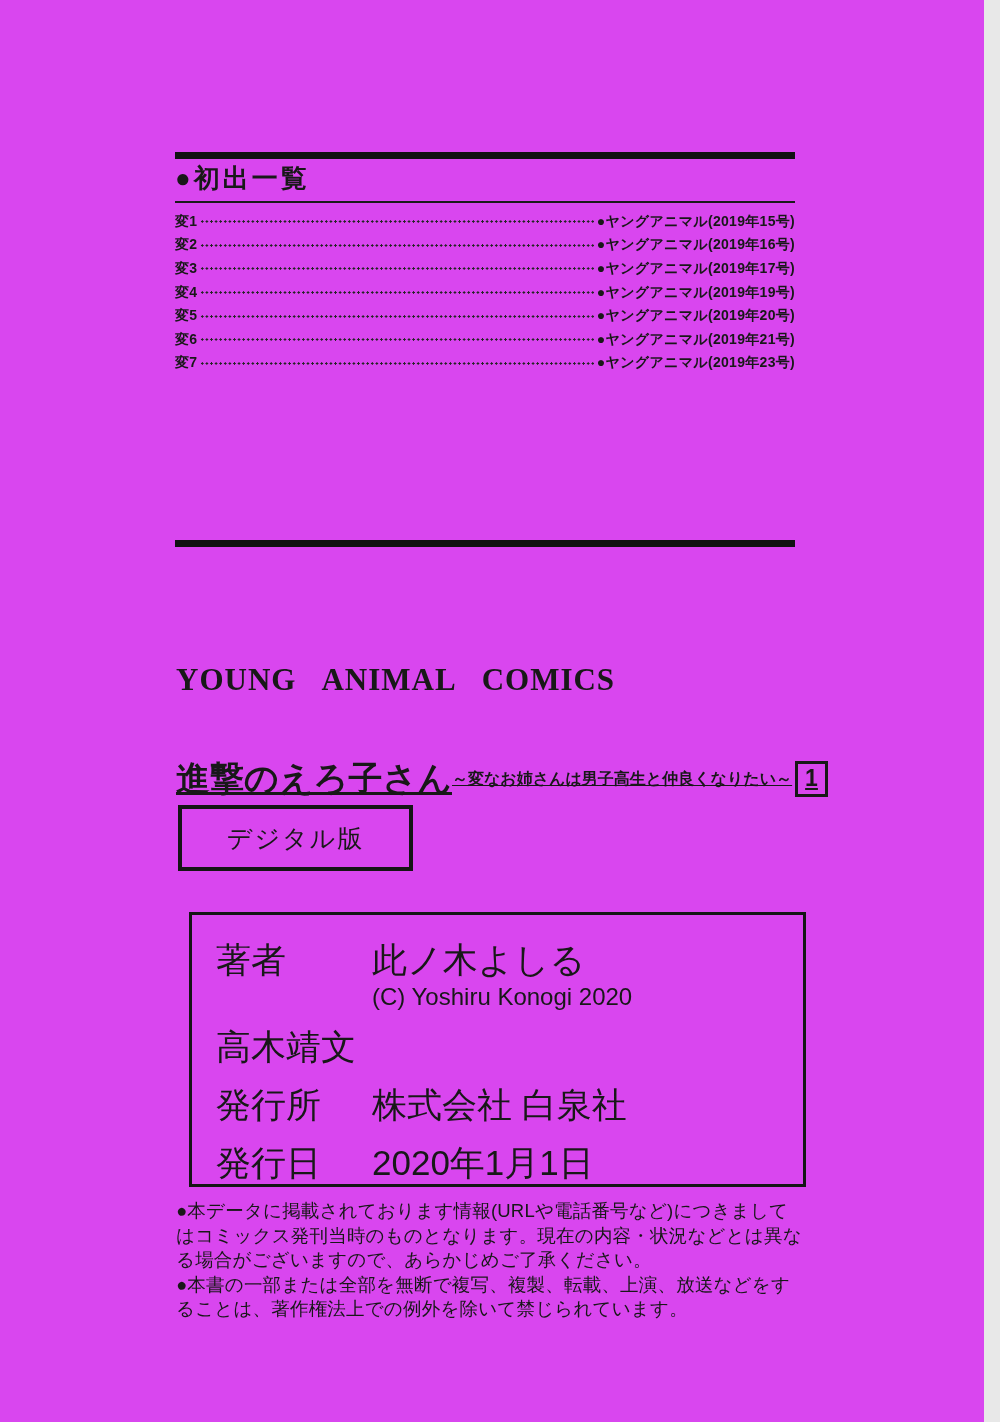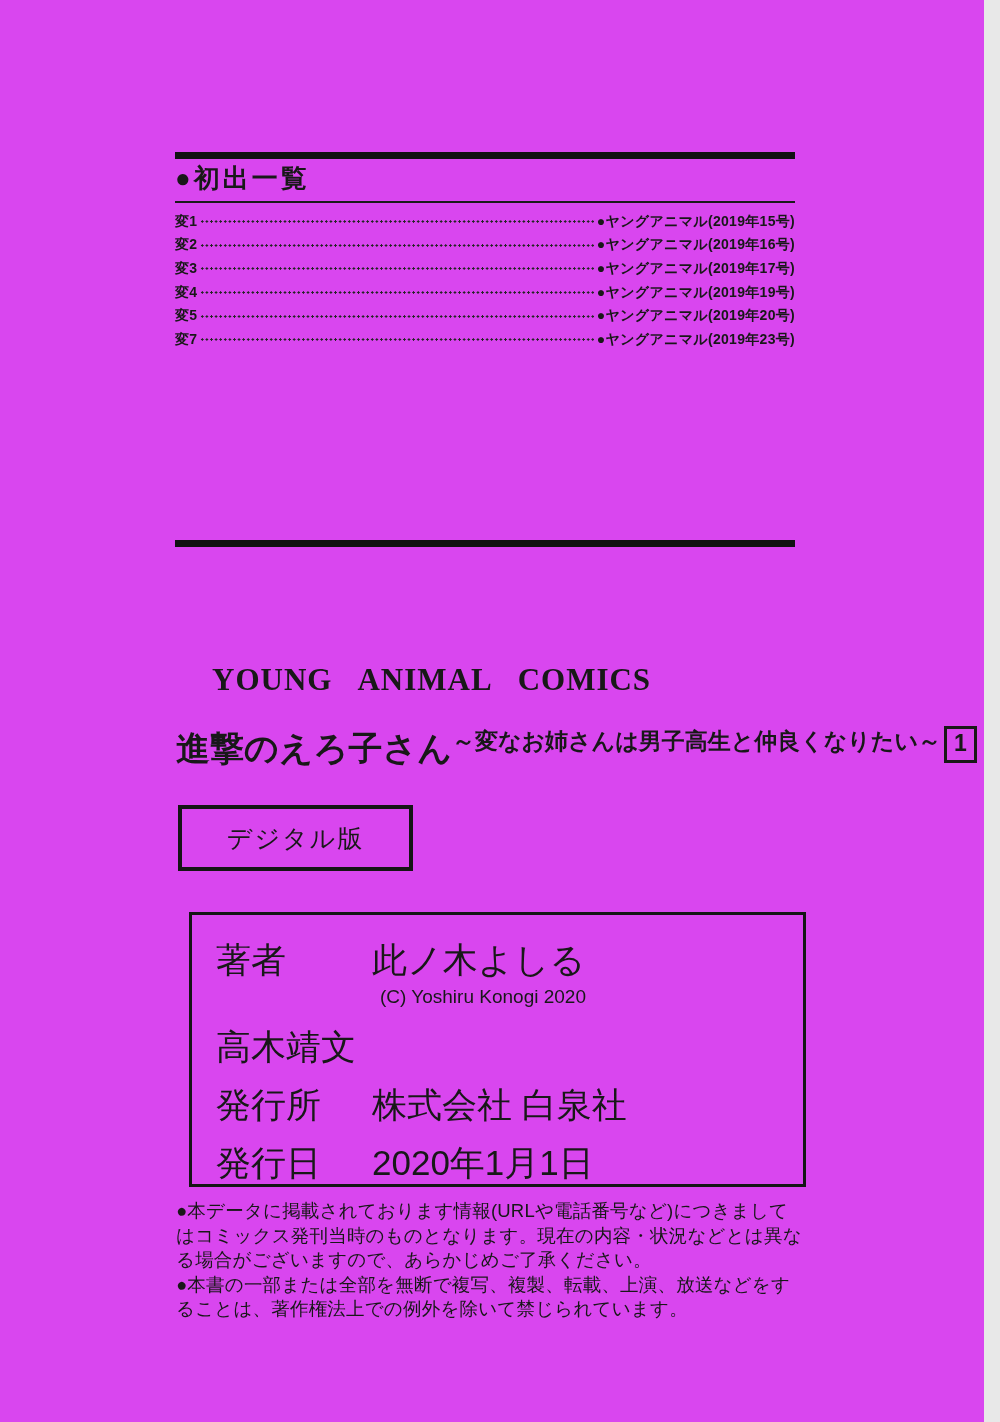--- a/index.html
+++ b/index.html
@@ -24,25 +24,25 @@
     flex:1; height:5px; margin:0 3px;
     background-image:radial-gradient(circle, #242424 1.1px, rgba(0,0,0,0) 1.35px);
     background-size:4.6px 5px; background-repeat:repeat-x; background-position:left center;
   }
   .source-label { flex:none; }
 
   
   #imprint {
     position:absolute; left:176px; top:662px;
     font-family:"Liberation Serif", serif; font-weight:bold;
-    font-size:31px; letter-spacing:1px; word-spacing:18px;margin-left:36px;
+    font-size:31px; letter-spacing:1px; word-spacing:18px;
   }
-  #title-line { position:absolute; left:176px; top:726px; display:flex; align-items:flex-start; white-space:nowrap; }
+  #title-line { position:absolute; left:176px; top:756px; display:flex; align-items:center; white-space:nowrap;text-decoration:underline; }
   .title-main { font-size:34px; font-weight:bold; }
-  .title-sub { font-size:23px; font-weight:bold; }
+  .title-sub { font-size:16px; font-weight:bold; }
   .volume-box {
     display:inline-flex; border:3px solid #181818; padding:1px 7px 2px 7px;
     font-size:23px; font-weight:bold; margin-left:3px; line-height:1.2;
   }
 
   
   #edition-box {
     position:absolute; left:178px; top:805px; width:235px; height:66px;
     box-sizing:border-box; border:4px solid #151515;
     display:flex; align-items:center; justify-content:center;
@@ -51,21 +51,21 @@
 
   
   #colophon-box {
     position:absolute; left:189px; top:912px; width:617px; height:275px;
     box-sizing:border-box; border:3px solid #151515;
     padding:22px 0 0 24px;
   }
   .col-row { display:flex; align-items:flex-start; margin-bottom:13px; font-size:35px; line-height:45px; }
   .col-label { width:156px; flex:none; }
   .col-value-wrap { flex:1; }
-  .col-note { font-size:19px; line-height:29px;margin-left:8px; }
+  .col-note { font-size:24px; line-height:29px; }
 
   
   #notices {
     position:absolute; left:176px; top:1199px; width:630px;
     font-size:18.5px; line-height:24.5px; letter-spacing:0.2px;
   }
   .notice { margin:0; }
 </style>
 </head>
 <body>
@@ -95,20 +95,25 @@
         </div>
         <div class="list-row">
           <span class="chapter-label">変4</span>
           <span class="leader"></span>
           <span class="source-label">●ヤングアニマル(2019年19号)</span>
         </div>
         <div class="list-row">
           <span class="chapter-label">変5</span>
           <span class="leader"></span>
           <span class="source-label">●ヤングアニマル(2019年20号)</span>
+        </div>
+        <div class="list-row">
+          <span class="chapter-label">変6</span>
+          <span class="leader"></span>
+          <span class="source-label">●ヤングアニマル(2019年21号)</span>
         </div>
         <div class="list-row">
           <span class="chapter-label">変7</span>
           <span class="leader"></span>
           <span class="source-label">●ヤングアニマル(2019年23号)</span>
         </div>
       </div>
   </div>
 
   <div id="bar-bottom" class="thick-bar"></div>

